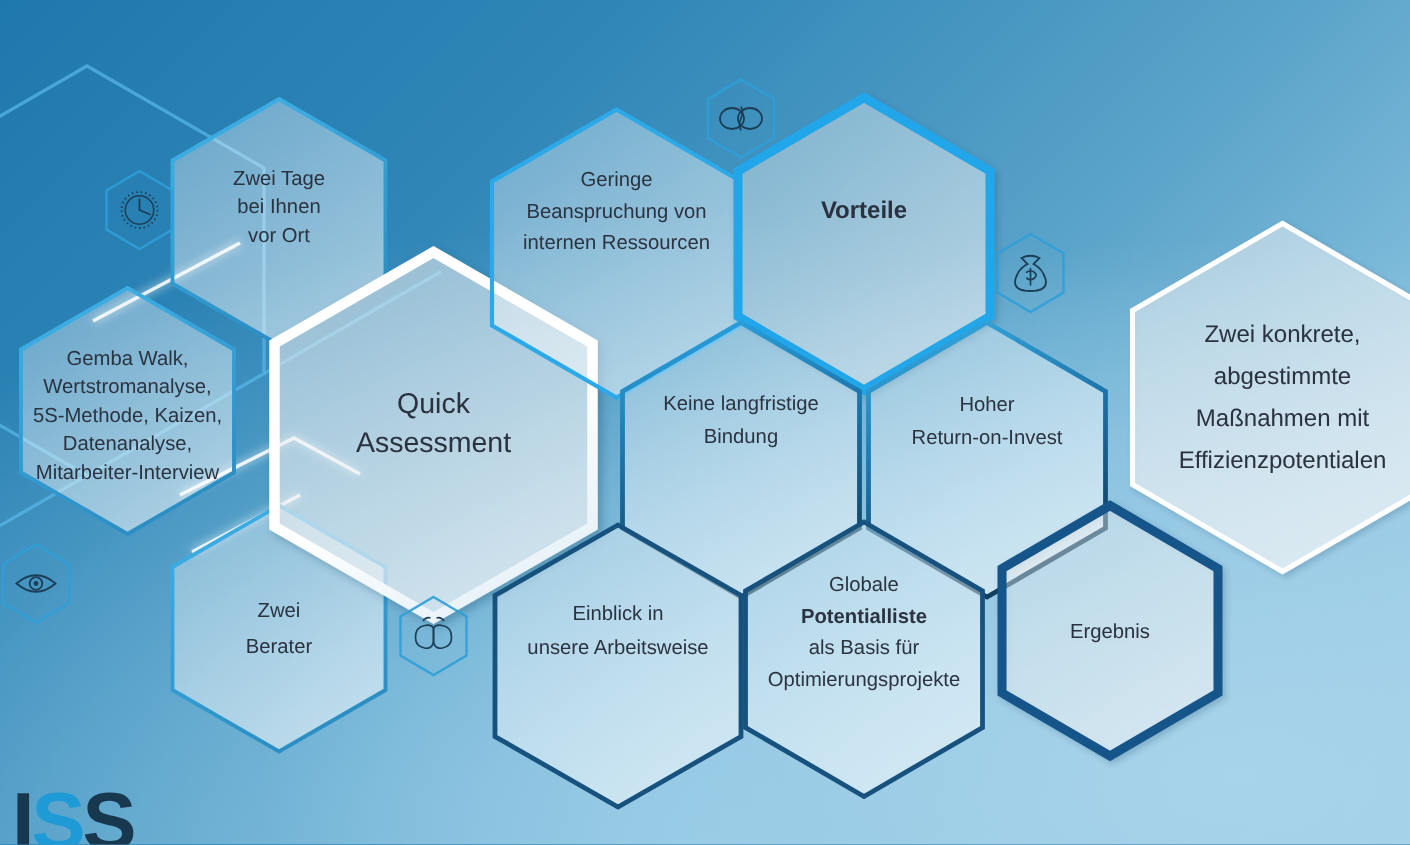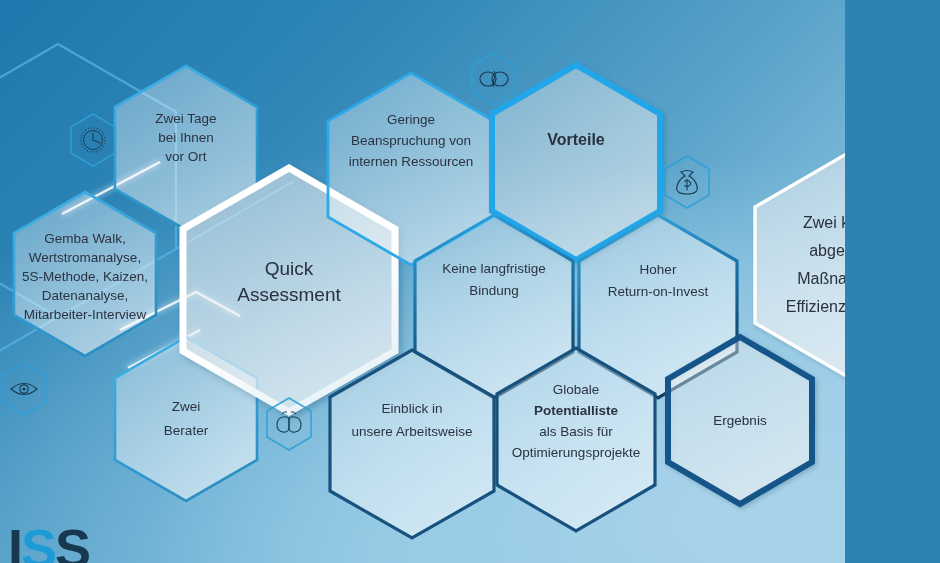--- a/index.html
+++ b/index.html
@@ -1,21 +1,21 @@
 <!DOCTYPE html>
 <html><head>
 <meta charset="utf-8">
 <style>
   html,body{margin:0;padding:0;}
   body{
     width:940px;height:563px;overflow:hidden;
     font-family:"Liberation Sans", sans-serif;
     background:#2d83b4;
   }
-  #stage{position:relative;width:845px;height:563px;overflow:hidden;text-align:right;}
+  #stage{position:relative;width:940px;height:563px;overflow:hidden;text-align:right;}
   #bg{position:absolute;inset:0;
       background:
         radial-gradient(120% 110% at 88% 92%, #a8d3ea 0%, rgba(168,211,234,0) 58%),
         radial-gradient(120% 120% at 50% 100%, #8ec6e3 0%, rgba(142,198,227,0) 62%),
         linear-gradient(135deg,#1f78ad 0%, #2f86b7 28%, #5aa3c9 58%, #8cc4e1 82%, #a6d2e9 100%);
   }
   svg#art{position:absolute;inset:0;width:940px;height:563px;}
   .hexlabel{
     font-family:"Liberation Sans", sans-serif;
     fill:#2b3340;

